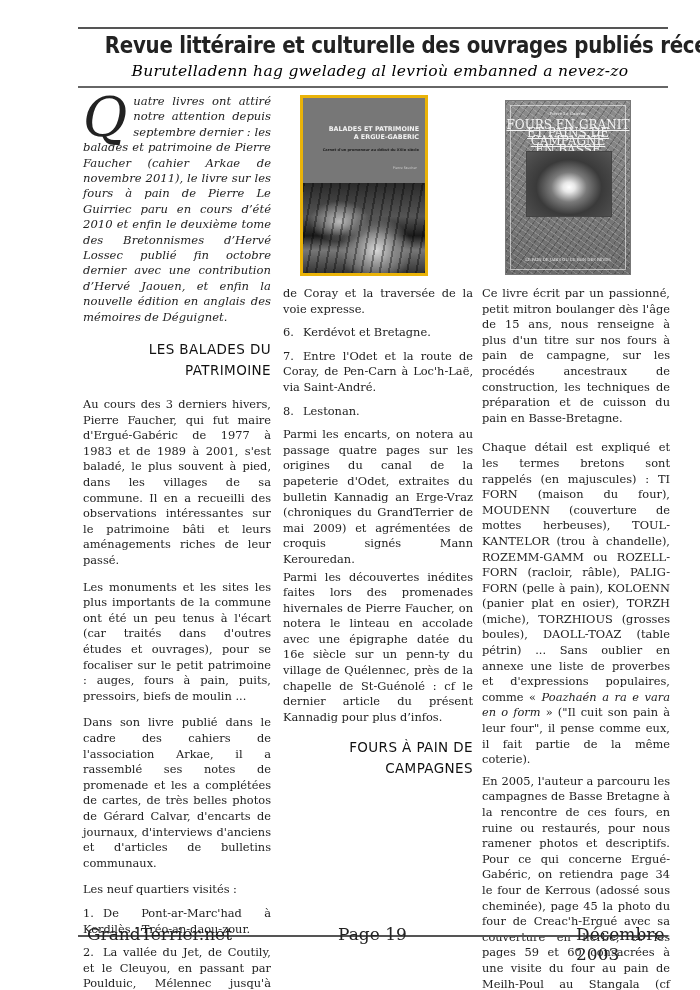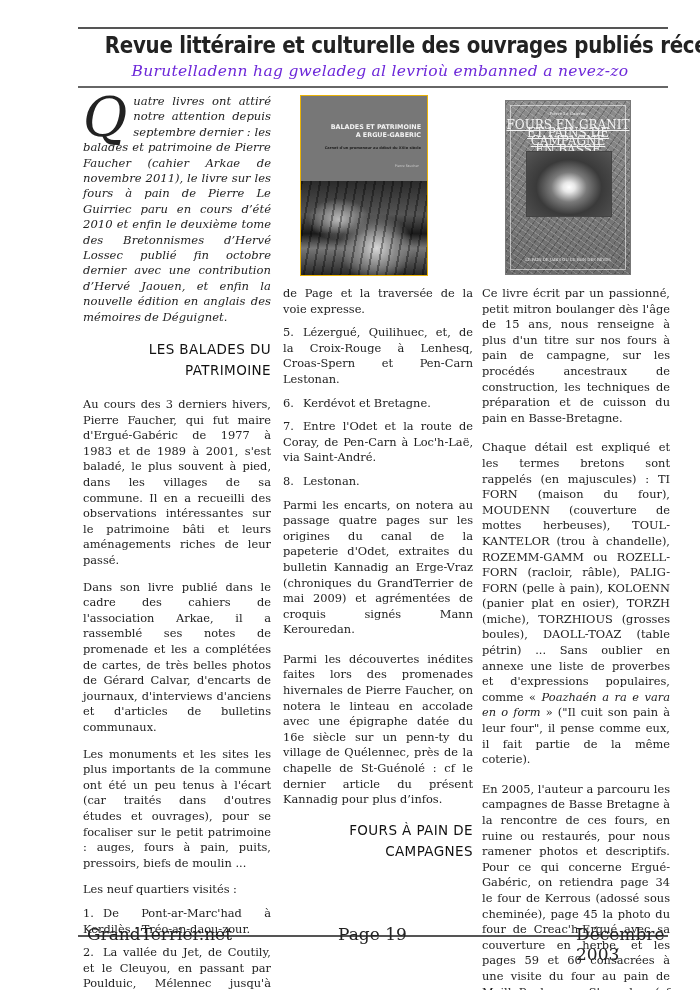--- a/index.html
+++ b/index.html
@@ -4,40 +4,40 @@
   <style>
     * { margin: 0; padding: 0; box-sizing: border-box; }
     html, body { width: 700px; height: 990px; background: #ffffff; overflow: hidden; }
     body { position: relative; font-family: "DejaVu Serif", serif; color: #222; }
 
     .top-rule { position: absolute; left: 78px; top: 27px; width: 590px; height: 2px; background: #555; }
     .title { position: absolute; left: 60px; top: 32px; width: 640px; text-align: center;
       font-family: "DejaVu Sans", sans-serif; font-size: 23px; font-weight: bold; color: #222;
       letter-spacing: -0.3px; transform: scaleX(0.86); transform-origin: center; white-space: nowrap; }
     .subtitle { position: absolute; left: 60px; top: 62px; width: 640px; text-align: center;
-      font-family: "DejaVu Serif", serif; font-style: italic; font-size: 15.5px; color: #6d28d9;
+      font-family: "DejaVu Serif", serif; font-style: italic; font-size: 15.5px; color: #000000;
       white-space: nowrap; letter-spacing: 0.3px; }
     .header-rule { position: absolute; left: 78px; top: 86px; width: 590px; height: 2px; background: #666; }
 
     .col { position: absolute; font-size: 11.4px; line-height: 15.6px; text-align: justify; }
     .col1 { left: 83px; top: 92px; width: 188px; }
     .col2 { left: 283px; top: 286px; width: 190px; }
     .col3 { left: 482px; top: 286px; width: 188px; }
 
     .intro { font-style: italic; font-size: 11.6px; line-height: 15.4px; margin-top: 2px; }
     .dropcap { float: left; font-family: "DejaVu Serif", serif; font-style: italic;
       font-size: 54px; line-height: 44px; margin: 2px 6px 0 0; color: #222; height: 44px; }
 
     .heading { font-family: "DejaVu Sans", sans-serif; font-size: 13.5px; line-height: 21px;
       text-align: right; letter-spacing: 0.4px; color: #111; margin: 14px 0 16px; text-transform: uppercase; font-weight: normal; }
     p { margin-bottom: 11px; }
     .li { margin-bottom: 8px; }
     .li .num { display: inline-block; width: 20px; }
 
-    .cover1 { position: absolute; left: 300px; top: 95px; width: 128px; height: 181px; background: #6b6b6b; border: 1px solid #eab308; overflow: hidden; }
+    .cover1 { position: absolute; left: 300px; top: 95px; width: 128px; height: 181px; background: #6b6b6b; border: 3px solid #eab308; overflow: hidden; }
     .cover1 .band { position: absolute; left: 0; top: 0; width: 100%; height: 85px; background: #777; }
     .cover1 .t1 { position: absolute; left: 6px; right: 6px; top: 27px; text-align: right; color: #f2f2f2;
       font-family: "DejaVu Sans", sans-serif; font-weight: bold; font-size: 6.4px; line-height: 8px; }
     .cover1 .t2 { position: absolute; left: 6px; right: 6px; top: 50px; text-align: right; color: #222;
       font-family: "DejaVu Sans", sans-serif; font-weight: bold; font-size: 3.6px; line-height: 5px; }
     .cover1 .t3 { position: absolute; right: 8px; top: 68px; color: #ccc; font-family: "DejaVu Sans", sans-serif; font-size: 3.4px; }
     .cover1 .photo { position: absolute; left: 0; top: 85px; width: 100%; height: 96px;
       background:
         radial-gradient(ellipse at 60% 70%, #d8d8d8 0%, #888 18%, transparent 35%),
         radial-gradient(ellipse at 30% 40%, #bbb 0%, transparent 25%),
@@ -72,22 +72,22 @@
 <div class="title">Revue littéraire et culturelle des ouvrages publiés récemment</div>
 <div class="subtitle">Burutelladenn hag gweladeg al levrioù embanned a nevez-zo</div>
 <div class="header-rule"></div>
 
 <div class="col col1">
   <div class="intro">
     <span class="dropcap">Q</span><span>uatre livres ont attiré notre attention depuis septembre dernier : les balades et patrimoine de Pierre Faucher (cahier Arkae de novembre 2011), le livre sur les fours à pain de Pierre Le Guirriec paru en cours d’été 2010 et enfin le deuxième tome des Bretonnismes d’Hervé Lossec publié fin octobre dernier avec une contribution d’Hervé Jaouen, et enfin la nouvelle édition en anglais des mémoires de Déguignet.</span>
   </div>
   <h2 class="heading">Les balades du patrimoine</h2>
   <p>Au cours des 3 derniers hivers, Pierre Faucher, qui fut maire d'Ergué-Gabéric de 1977 à 1983 et de 1989 à 2001, s'est baladé, le plus souvent à pied, dans les villages de sa commune. Il en a recueilli des observations intéressantes sur le patrimoine bâti et leurs aménagements riches de leur passé.</p>
+  <p>Les monuments et les sites les plus importants de la commune ont été un peu tenus à l'écart (car traités dans d'outres études et ouvrages), pour se focaliser sur le petit patrimoine : auges, fours à pain, puits, pressoirs, biefs de moulin ...</p>
   <p>Dans son livre publié dans le cadre des cahiers de l'association Arkae, il a rassemblé ses notes de promenade et les a complétées de cartes, de très belles photos de Gérard Calvar, d'encarts de journaux, d'interviews d'anciens et d'articles de bulletins communaux.</p>
-  <p>Les monuments et les sites les plus importants de la commune ont été un peu tenus à l'écart (car traités dans d'outres études et ouvrages), pour se focaliser sur le petit patrimoine : auges, fours à pain, puits, pressoirs, biefs de moulin ...</p>
   <p style="margin-bottom:8px">Les neuf quartiers visités :</p>
   <div class="li"><span class="num">1.</span><span>De Pont-ar-Marc'had à Kerdilès : Tréo-an-daou-zour.</span></div>
   <div class="li"><span class="num">2.</span><span>La vallée du Jet, de Coutily, et le Cleuyou, en passant par Poulduic, Mélennec jusqu'à Meilh Pont-ar-Marc'had.</span></div>
 
 </div>
 
 <div class="cover1">
   <div class="band"></div>
   <div class="t1">
       <div>BALADES ET PATRIMOINE</div>
@@ -106,33 +106,32 @@
   <div class="title2">
     <div>FOURS EN GRANIT</div>
     <div>ET PAINS DE CAMPAGNE</div>
     <div>EN BASSE BRETAGNE</div>
   </div>
   <div class="oven"></div>
   <div class="bottom">LE PAIN DE JADIS OU LE PAIN DES RÊVES</div>
 </div>
 
 <div class="col col2">
-  <div class="li">de Page et la traversée de la voie expresse.</div>
-  <div class="li"><span class="num">5.</span><span>Lézergué, Quilihuec, et, de la Croix-Rouge à Lenhesq, Croas-Spern et Pen-Carn Lestonan.</span></div>
+  <div class="li">de Coray et la traversée de la voie expresse.</div>
   <div class="li"><span class="num">6.</span><span>Kerdévot et Bretagne.</span></div>
   <div class="li"><span class="num">7.</span><span>Entre l'Odet et la route de Coray, de Pen-Carn à Loc'h-Laë, via Saint-André.</span></div>
   <div class="li"><span class="num">8.</span><span>Lestonan.</span></div>
-  <p style="margin-bottom:14px">Parmi les encarts, on notera au passage quatre pages sur les origines du canal de la papeterie d'Odet, extraites du bulletin Kannadig an Erge-Vraz (chroniques du GrandTerrier de mai 2009) et agrémentées de croquis signés Mann Kerouredan.</p>
+  <p style="margin-bottom:2px">Parmi les encarts, on notera au passage quatre pages sur les origines du canal de la papeterie d'Odet, extraites du bulletin Kannadig an Erge-Vraz (chroniques du GrandTerrier de mai 2009) et agrémentées de croquis signés Mann Kerouredan.</p>
   <p>Parmi les découvertes inédites faites lors des promenades hivernales de Pierre Faucher, on notera le linteau en accolade avec une épigraphe datée du 16e siècle sur un penn-ty du village de Quélennec, près de la chapelle de St-Guénolé : cf le dernier article du présent Kannadig pour plus d’infos.</p>
   <h2 class="heading" style="margin-top:12px">Fours à pain de campagnes</h2>
 </div>
 
 <div class="col col3">
   <p style="margin-bottom:14px">Ce livre écrit par un passionné, petit mitron boulanger dès l'âge de 15 ans, nous renseigne à plus d'un titre sur nos fours à pain de campagne, sur les procédés ancestraux de construction, les techniques de préparation et de cuisson du pain en Basse-Bretagne.</p>
-  <p style="margin-bottom:14px">
+  <p style="margin-bottom:6px">
     <span>Chaque détail est expliqué et les termes bretons sont rappelés (en majuscules) : TI FORN (maison du four), MOUDENN (couverture de mottes herbeuses), TOUL-KANTELOR (trou à chandelle), ROZEMM-GAMM ou ROZELL-FORN (racloir, râble), PALIG-FORN (pelle à pain), KOLOENN (panier plat en osier), TORZH (miche), TORZHIOUS (grosses boules), DAOLL-TOAZ (table pétrin) ...</span>
     <span>Sans oublier en annexe une liste de proverbes et d'expressions populaires, comme « </span><em>Poazhaén a ra e vara en o form</em><span> » ("Il cuit son pain à leur four", il pense comme eux, il fait partie de la même coterie).</span>
   </p>
   <p>En 2005, l'auteur a parcouru les campagnes de Basse Bretagne à la rencontre de ces fours, en ruine ou restaurés, pour nous ramener photos et descriptifs. Pour ce qui concerne Ergué-Gabéric, on retiendra page 34 le four de Kerrous (adossé sous cheminée), page 45 la photo du four de Creac'h-Ergué avec sa couverture en herbe, et les pages 59 et 60 consacrées à une visite du four au pain de Meilh-Poul au Stangala (cf extrait ci-après).</p>
 </div>
 
 <div class="footer-rule"></div>
 <div class="footer f-left">GrandTerrier.net</div>
 <div class="footer f-mid">Page 19</div>
 <div class="footer f-right">Décembre 2003</div>

